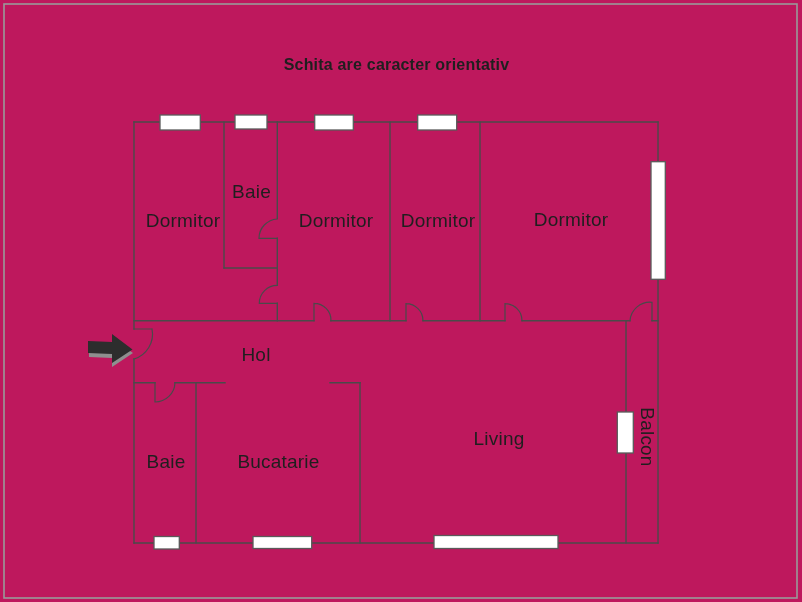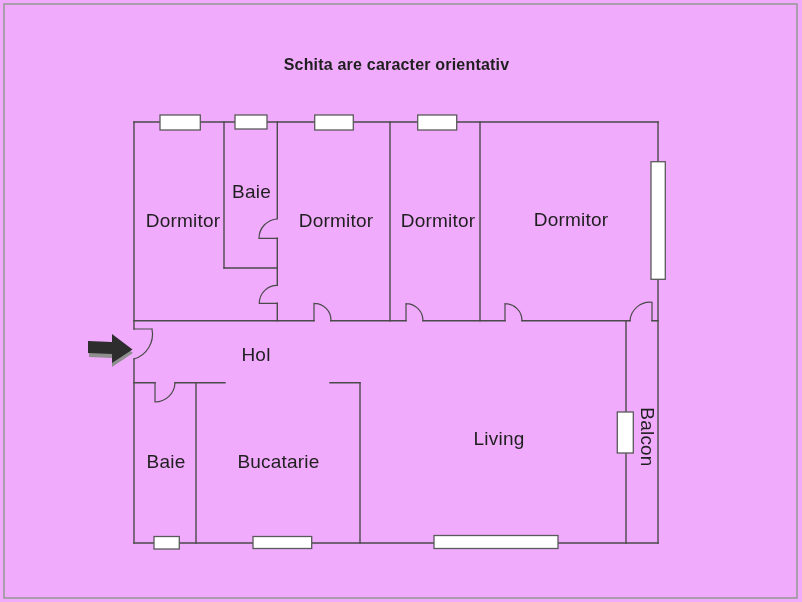--- a/index.html
+++ b/index.html
@@ -4,21 +4,21 @@
 <style>
   html, body {
     margin: 0;
     padding: 0;
     background: #ffffff;
   }
   #canvas {
     position: relative;
     width: 802px;
     height: 602px;
-    background: #f0abfc;
+    background: #be185d;
     font-family: "Liberation Sans", sans-serif;
   }
   svg { display: block; }
   .room-label {
     font-family: "Liberation Sans", sans-serif;
     font-size: 19px;
     letter-spacing: 0.2px;
   }
   .plan-title {
     font-family: "Liberation Sans", sans-serif;

